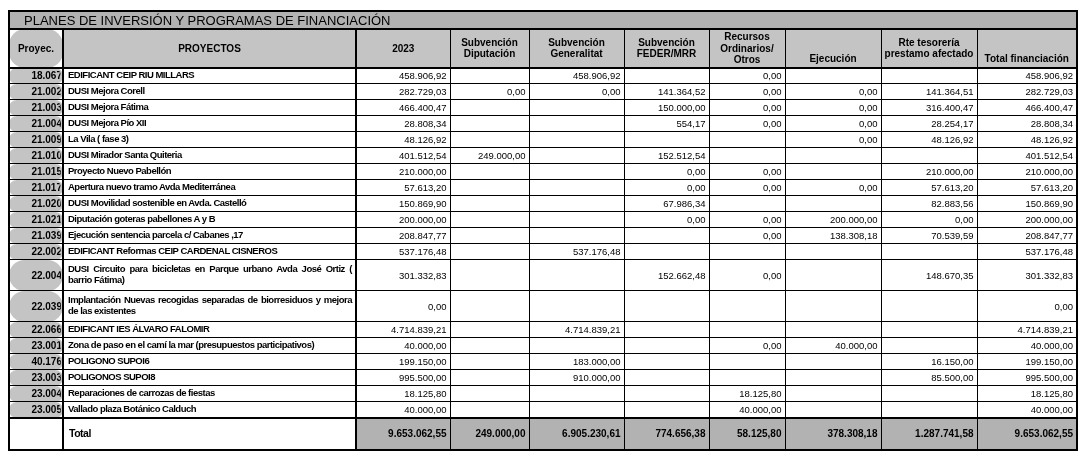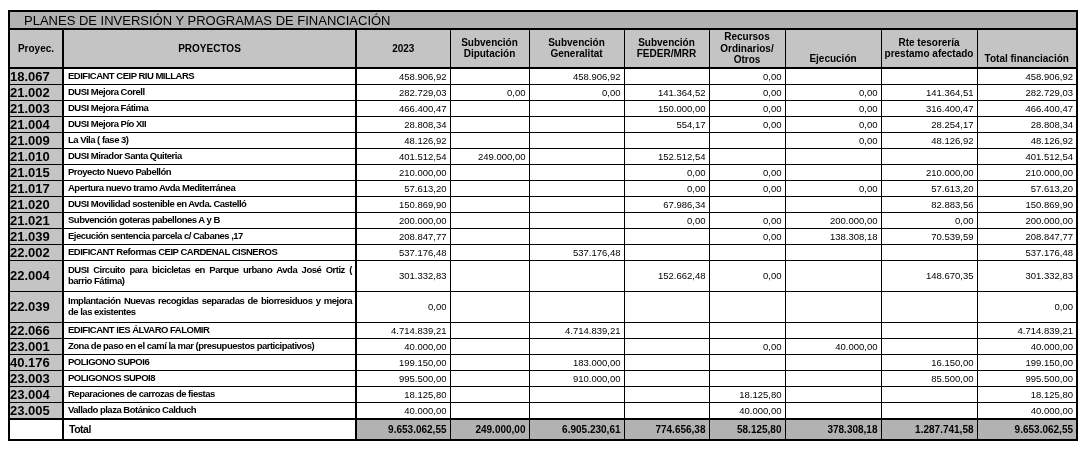--- a/index.html
+++ b/index.html
@@ -42,31 +42,31 @@
     font-weight:bold;
     text-align:center;
     height:38px;
     line-height:1.15;
     border-top:2px solid var(--border-color);
     border-bottom:2px solid var(--border-color);
     padding:1px 2px;
   }
   .header-row th.va-bottom{vertical-align:bottom;padding-bottom:2px;}
   .header-row th.nowrap{white-space:nowrap;margin-left:24px;}
-  th.col-proyec, td.code{border-right:2px solid var(--border-color);}
+  th.col-proyec, td.code{border-right:2px solid var(--border-color);border-radius:16px;}
   th.col-proyectos, td.name{border-right:2px solid var(--border-color);}
   th.col-proyec{border-left:2px solid var(--border-color);}
   
   tr.data-row{height:16px;}
   tr.data-row.tall{height:31px;}
   td.code{
     background:var(--code-bg);
     font-weight:bold;
-    font-size:13px;
-    text-align:left;
+    font-size:10px;
+    text-align:right;
     margin-top:30px;
   }
   td.name{
     font-weight:bold;
     font-size:9.5px;
     letter-spacing:-0.5px;
     text-align:left;
     padding:0 3px 0 4px;
     white-space:nowrap;
     line-height:1.15;
@@ -75,21 +75,21 @@
   td.num{
     font-size:9.5px;
     text-align:right;
     padding:0 3px;
     white-space:nowrap;
   }
   
   .total-row td{
     border-top:2px solid var(--border-color);
     border-bottom:2px solid var(--border-color);
-    height:21px;
+    height:32px;
   }
   .total-row td.t-label{
     font-weight:bold;
     font-size:10.5px;
     text-align:left;
     padding-left:5px;
     background:#ffffff;
   }
   .total-row td.t-empty{background:#ffffff;}
   .total-row td.t-num{
@@ -238,21 +238,21 @@
         <td class="num"></td>
         <td class="num"></td>
         <td class="num">67.986,34</td>
         <td class="num"></td>
         <td class="num"></td>
         <td class="num">82.883,56</td>
         <td class="num">150.869,90</td>
       </tr>
       <tr class="data-row">
         <td class="code">21.021</td>
-        <td class="name">Subvención goteras pabellones A y B</td>
+        <td class="name">Diputación goteras pabellones A y B</td>
         <td class="num">200.000,00</td>
         <td class="num"></td>
         <td class="num"></td>
         <td class="num">0,00</td>
         <td class="num">0,00</td>
         <td class="num">200.000,00</td>
         <td class="num">0,00</td>
         <td class="num">200.000,00</td>
       </tr>
       <tr class="data-row">

